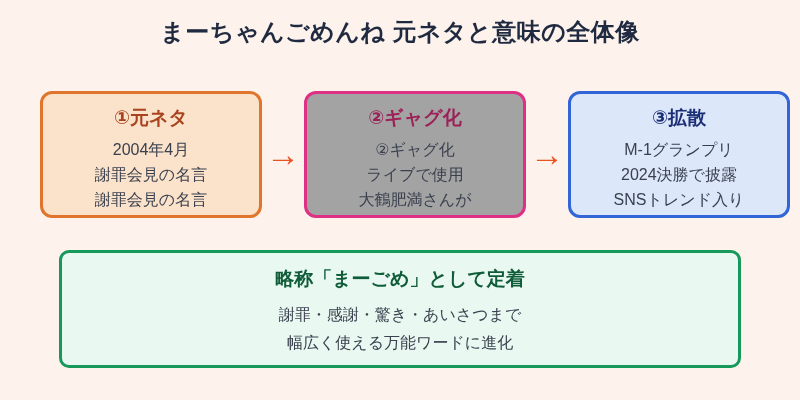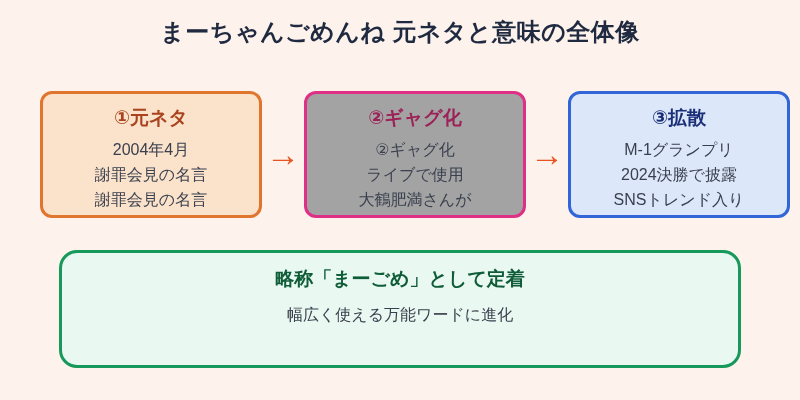--- a/index.html
+++ b/index.html
@@ -62,21 +62,21 @@
     line-height: 127px;
     user-select: none;
   }
   .summary {
     position: absolute;
     left: 59px; top: 250px;
     width: 682px; height: 118px;
     box-sizing: border-box;
     background: #E9F8F0;
     border: 3px solid #16995A;
-    border-radius: 18px;
+    border-radius: 10px;
     text-align: center;
     padding-top: 13px;
   }
   .summary-title {
     font-size: 19px;
     font-weight: bold;
     color: #0F5C38;
     margin-bottom: 9px;
   }
   .summary-line {
@@ -116,16 +116,17 @@
       <div class="step-title">③拡散</div>
       <div class="step-line">M-1グランプリ</div>
       <div class="step-line">2024決勝で披露</div>
       <div class="step-line">SNSトレンド入り</div>
     </div>
 
   </div>
 
   <div class="summary">
     <div class="summary-title">略称「まーごめ」として定着</div>
+    <div class="summary-line">謝罪・感謝・驚き・あいさつまで</div>
     <div class="summary-line">幅広く使える万能ワードに進化</div>
   </div>
 
 </div>
 
 </body></html>

